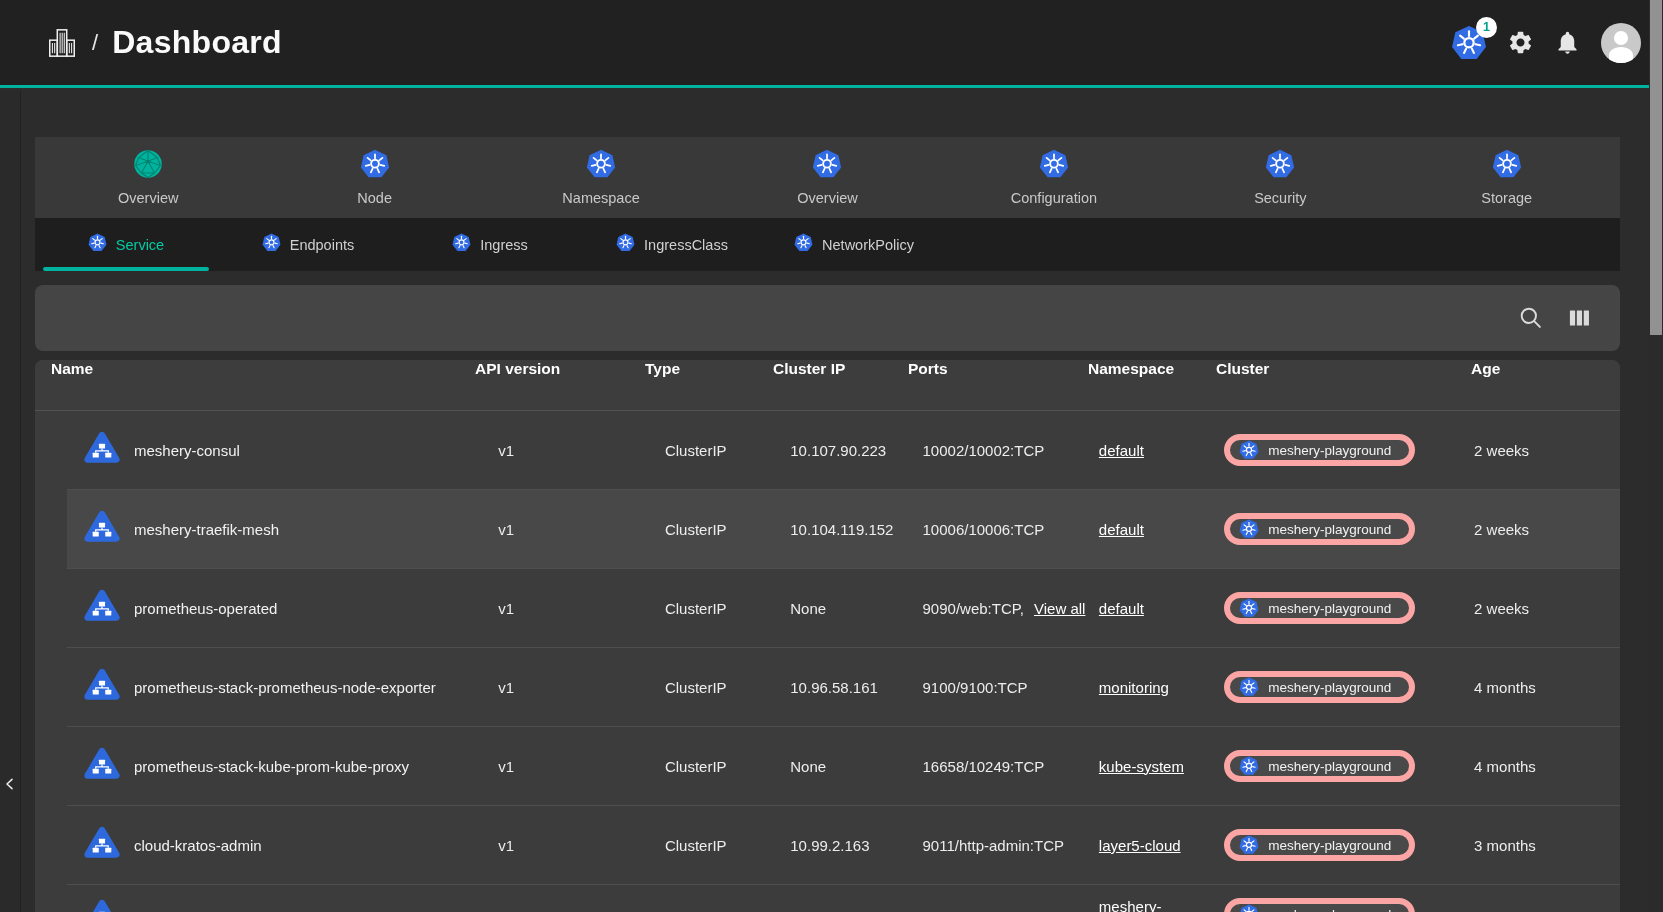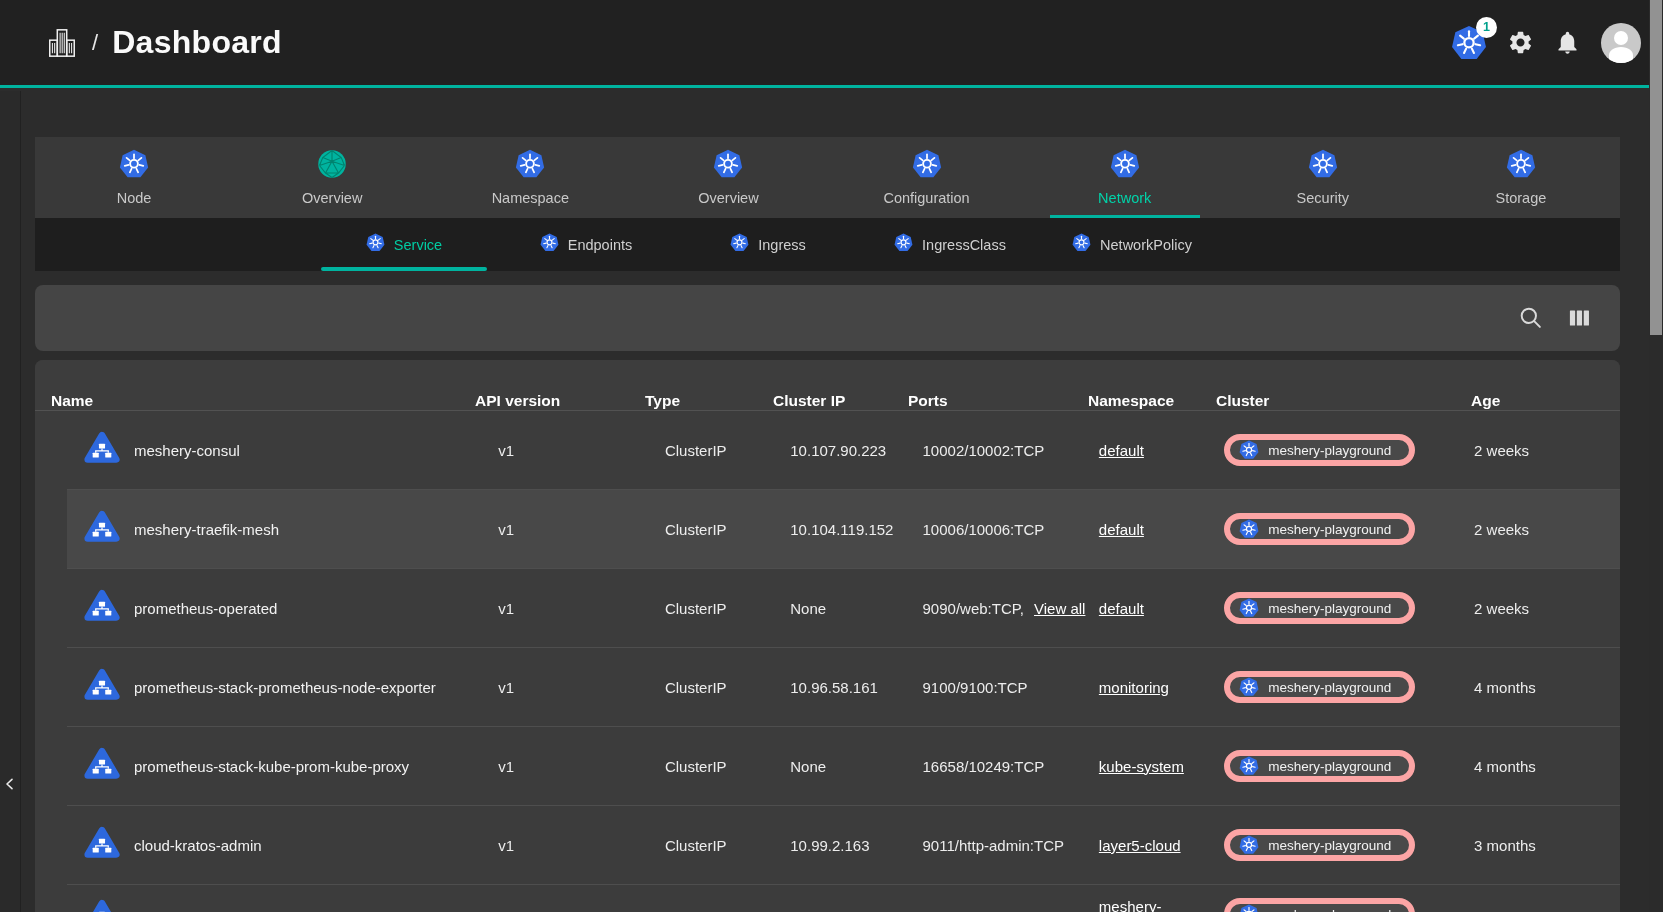--- a/index.html
+++ b/index.html
@@ -47,38 +47,38 @@
     position:absolute;left:35px;top:137px;width:1585px;height:81px;
     background:#393939;display:flex;z-index:2;
   }
   .tab{flex:1;position:relative;display:flex;flex-direction:column;align-items:center;justify-content:center;gap:7px;cursor:pointer;}
   .tab-label{font-size:14.5px;color:#C9C9C9;}
   .tab.selected .tab-label{color:#00D3A9;}
   .tab.selected::after{content:"";position:absolute;left:24px;right:24px;bottom:0;height:3px;background:#00B39F;}
   
   .sub-tabs{
     position:absolute;left:35px;top:218px;width:1585px;height:53px;
-    background:#1E1E1E;display:flex;box-sizing:border-box;padding-left:278px;z-index:2;
+    background:#1E1E1E;display:flex;box-sizing:border-box;z-index:2;
   }
   .subtab{width:182px;position:relative;display:flex;align-items:center;justify-content:center;gap:9px;cursor:pointer;}
   .subtab-label{font-size:14.5px;color:#D0D0D0;}
   .subtab.selected .subtab-label{color:#00CBA2;}
   .subtab.selected::after{content:"";position:absolute;left:8px;right:8px;bottom:0;height:4px;background:#00B39F;border-radius:2px;}
   
   .toolbar{
     position:absolute;left:35px;top:285px;width:1585px;height:66px;
     background:#454545;border-radius:8px;display:flex;align-items:center;justify-content:flex-end;
     gap:22px;box-sizing:border-box;padding-right:28px;z-index:2;
   }
   
   .table-panel{
     position:absolute;left:35px;top:360px;width:1585px;height:660px;
     background:#3C3C3C;border-radius:8px 8px 0 0;z-index:2;overflow:hidden;
   }
-  .thead{display:flex;align-items:flex-end;height:50px;background:#3D3D3D;border-bottom:1px solid #525252;}
+  .thead{display:flex;align-items:flex-start;height:50px;background:#3D3D3D;border-bottom:1px solid #525252;}
   .hcell{color:#FFFFFF;font-weight:bold;font-size:15.5px;box-sizing:border-box;cursor:pointer;}
   .trow{display:flex;align-items:center;height:78px;background:#3C3C3C;border-bottom:1px solid #4E4E4E;cursor:pointer;margin-left:32px;}
   .trow.highlighted{background:#484848;}
   .cell{color:#EDEDED;font-size:15px;box-sizing:border-box;}
   .c-name{width:440px;padding-left:16px;display:flex;align-items:center;gap:13px;}
   .c-api{width:170px;}
   .c-type{width:128px;}
   .c-ip{width:135px;}
   .c-ports{width:180px;}
   .c-ns{width:128px;}
@@ -180,64 +180,56 @@
     <svg width="16" height="24" viewBox="0 0 24 24" fill="none" stroke="#E8E8E8" stroke-width="2.4" stroke-linecap="round" stroke-linejoin="round">
         <path d="M15 5 L7.5 12 L15 19"></path>
       </svg>
   </span>
 </div>
 
 <div class="nav-tabs">
     <div class="tab">
     <span class="tab-icon">
       <svg width="30" height="30" viewBox="0 0 24 24">
+          <use href="#sym-meshery" xlink:href="#sym-meshery"></use>
+        </svg>
+    </span>
+    <span class="tab-label">Overview</span>
+  </div>
+    <div class="tab">
+    <span class="tab-icon">
+      <svg width="30" height="30" viewBox="0 0 24 24">
           <use href="#sym-k8s" xlink:href="#sym-k8s"></use>
         </svg>
     </span>
     <span class="tab-label">Node</span>
   </div>
     <div class="tab">
     <span class="tab-icon">
       <svg width="30" height="30" viewBox="0 0 24 24">
-          <use href="#sym-meshery" xlink:href="#sym-meshery"></use>
+          <use href="#sym-k8s" xlink:href="#sym-k8s"></use>
+        </svg>
+    </span>
+    <span class="tab-label">Namespace</span>
+  </div>
+    <div class="tab">
+    <span class="tab-icon">
+      <svg width="30" height="30" viewBox="0 0 24 24">
+          <use href="#sym-k8s" xlink:href="#sym-k8s"></use>
         </svg>
     </span>
     <span class="tab-label">Overview</span>
   </div>
     <div class="tab">
     <span class="tab-icon">
       <svg width="30" height="30" viewBox="0 0 24 24">
           <use href="#sym-k8s" xlink:href="#sym-k8s"></use>
         </svg>
     </span>
-    <span class="tab-label">Namespace</span>
-  </div>
-    <div class="tab">
-    <span class="tab-icon">
-      <svg width="30" height="30" viewBox="0 0 24 24">
-          <use href="#sym-k8s" xlink:href="#sym-k8s"></use>
-        </svg>
-    </span>
-    <span class="tab-label">Overview</span>
-  </div>
-    <div class="tab">
-    <span class="tab-icon">
-      <svg width="30" height="30" viewBox="0 0 24 24">
-          <use href="#sym-k8s" xlink:href="#sym-k8s"></use>
-        </svg>
-    </span>
     <span class="tab-label">Configuration</span>
-  </div>
-    <div class="tab selected">
-    <span class="tab-icon">
-      <svg width="30" height="30" viewBox="0 0 24 24">
-          <use href="#sym-k8s" xlink:href="#sym-k8s"></use>
-        </svg>
-    </span>
-    <span class="tab-label">Network</span>
   </div>
     <div class="tab">
     <span class="tab-icon">
       <svg width="30" height="30" viewBox="0 0 24 24">
           <use href="#sym-k8s" xlink:href="#sym-k8s"></use>
         </svg>
     </span>
     <span class="tab-label">Security</span>
   </div>
     <div class="tab">

